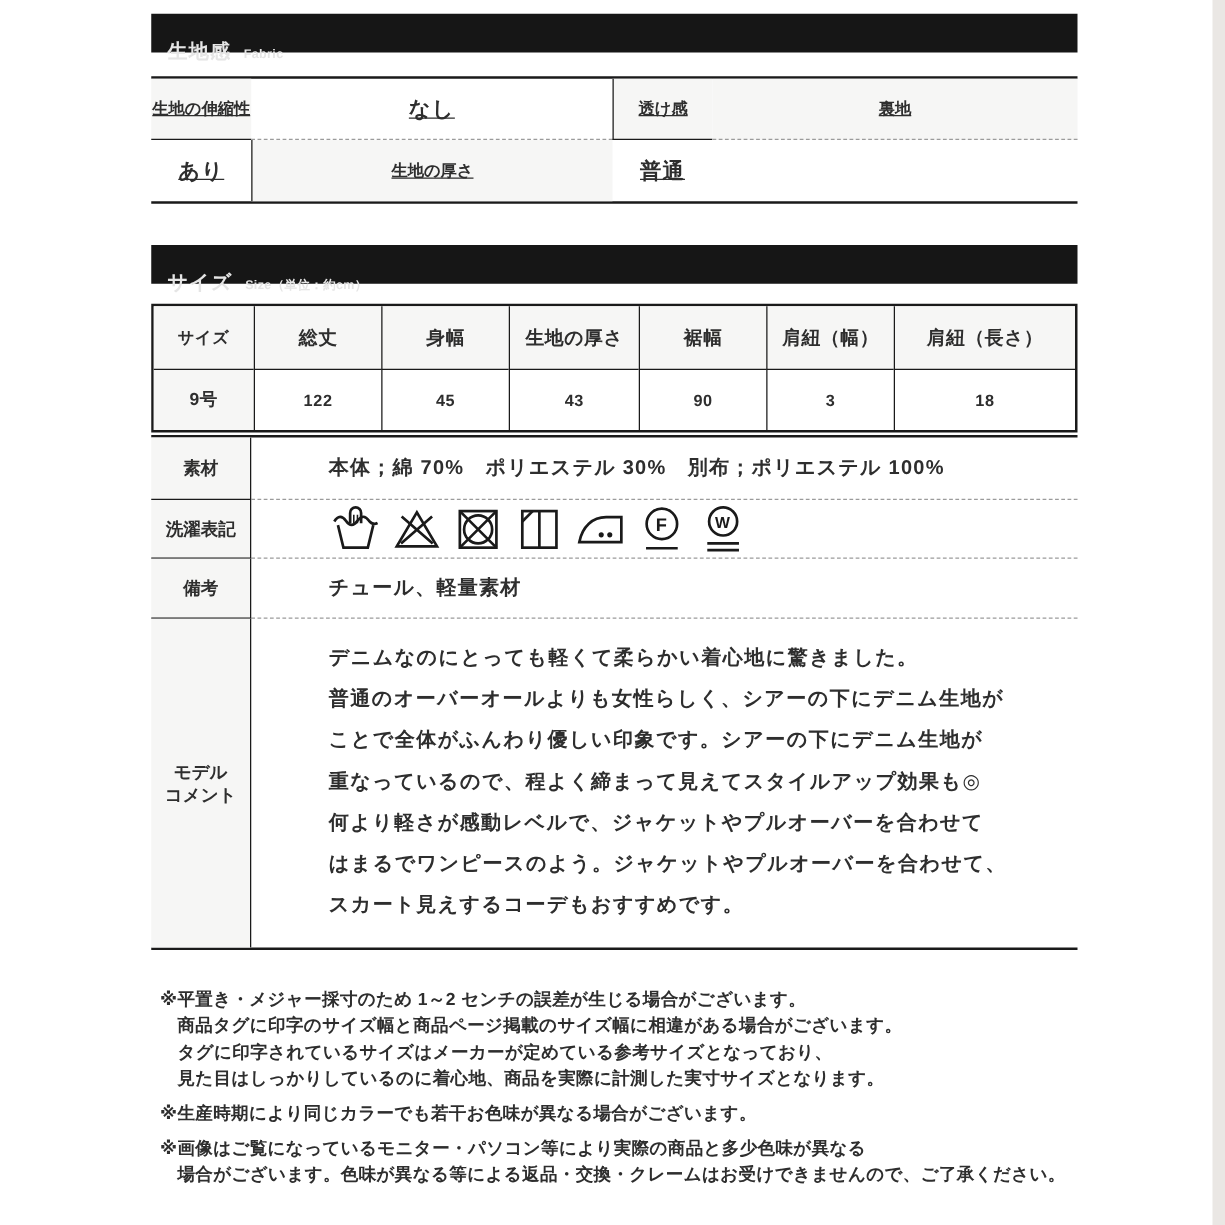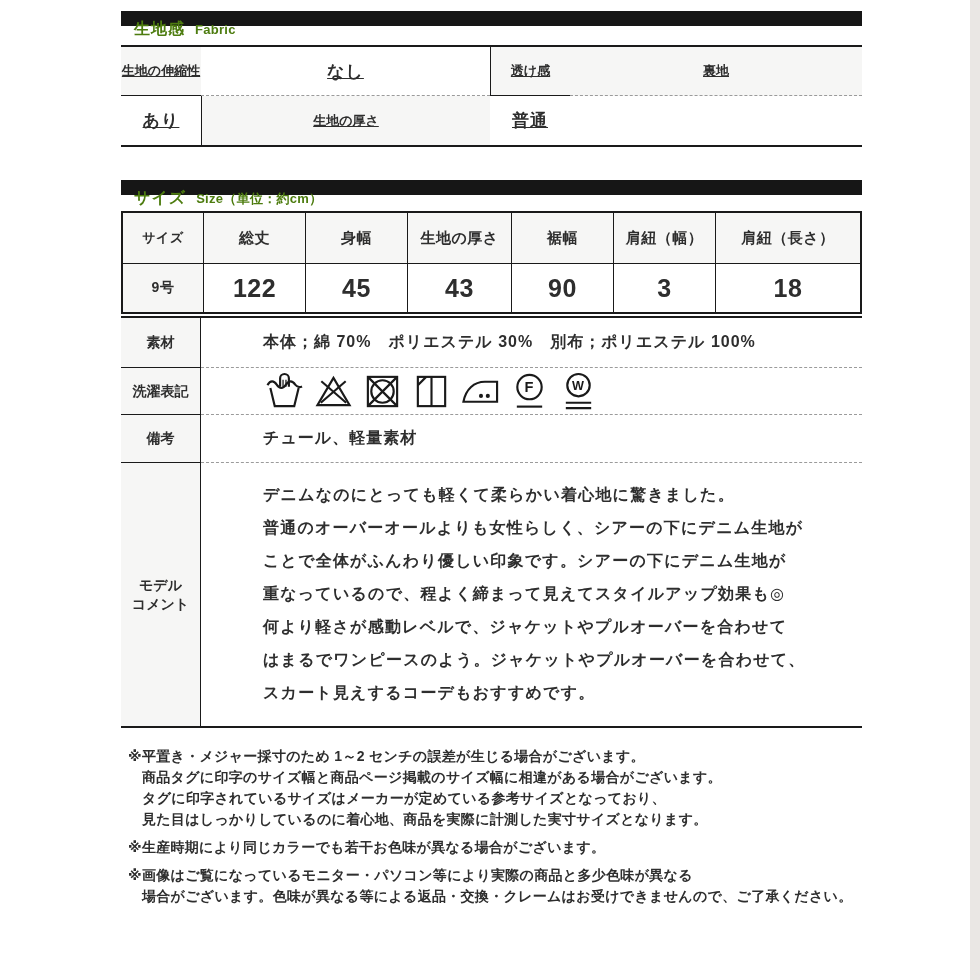--- a/index.html
+++ b/index.html
@@ -7,55 +7,55 @@
     --dash:#9b9b9b; --scroll:#eae7e4;
   }
   *{box-sizing:border-box;}
   html,body{margin:0;padding:0;}
   body{
     width:980px;height:980px;background:#fff;overflow:hidden;position:relative;
     font-family:"Liberation Sans","DejaVu Sans",sans-serif;font-weight:700;color:var(--txt);
   }
   .content{position:absolute;left:121px;top:0;width:741px;}
   
-  .bar{margin-top:11px;height:15px;background:var(--bar);color:#4d7c0f;display:flex;align-items:baseline;padding:8px 0 0 13px;}
+  .bar{margin-top:11px;height:31px;background:var(--bar);color:#e5e5e5;display:flex;align-items:baseline;padding:20px 0 0 13px;}
   .bar .ja{font-size:16px;letter-spacing:1px;}
-  .bar .en{font-size:13px;margin-left:10px;font-weight:700;letter-spacing:.3px;}
+  .bar .en{font-size:10px;margin-left:10px;font-weight:700;letter-spacing:.3px;}
   .bar2{margin-top:33px;}
   
   .fabric{margin-top:19px;border-top:2px solid var(--border);border-bottom:2px solid var(--border);
     display:grid;grid-template-columns:80px 289px 80px 1fr;grid-template-rows:49px 49px;}
   .fabric>div{display:flex;align-items:center;justify-content:center;text-decoration:underline;}
   .f-label{background:var(--labelbg);font-size:13px;line-height:16px;}
   .f-value{font-size:17px;letter-spacing:1px;}
   .f-l2{border-left:1px solid var(--border);}
   .fabric>div:nth-child(-n+4){border-bottom:1px dashed var(--dash);}
   .fabric>div:nth-child(1),.fabric>div:nth-child(3){border-bottom:1px solid var(--border);}
   
   .size{margin-top:16px;border:2px solid var(--border);display:grid;
     grid-template-columns:80px 102px 102px 104px 102px 102px 1fr;grid-template-rows:51px 48px;}
   .s-cell{display:flex;align-items:center;justify-content:center;border-left:1px solid var(--border);}
   .s-cell.c0{border-left:none;}
   .s-head{background:var(--labelbg);font-size:15px;border-bottom:1px solid var(--border);letter-spacing:.5px;}
   .s-head.c0{font-size:13px;}
-  .s-val{font-size:25px;letter-spacing:.5px;}
+  .s-val{font-size:13px;letter-spacing:.5px;}
   .s-val.c0{font-size:14px;background:var(--labelbg);}
   
   .details{margin-top:2px;border-top:2px solid var(--border);border-bottom:2px solid var(--border);
     display:grid;grid-template-columns:80px 1fr;grid-template-rows:50px 47px 48px 263px;}
   .d-label{background:var(--labelbg);border-right:1px solid var(--border);border-bottom:1px solid var(--border);
     display:flex;flex-direction:column;align-items:center;justify-content:center;font-size:14px;line-height:19px;}
   .d-value{border-bottom:1px dashed var(--dash);display:flex;align-items:center;padding-left:62px;font-size:16px;letter-spacing:1px;}
   .details>.last{border-bottom:none;}
   .care-row{gap:10px;padding-left:64px;}
   .care-row svg{display:block;}
   .model-cell{display:block;padding:15px 0 0 62px;}
   .model-line{height:33px;line-height:33px;font-size:16px;letter-spacing:1.2px;white-space:nowrap;}
   
-  .notes{margin:18px 0 0 7px;}
+  .notes{margin:29px 0 0 7px;}
   .note{margin-bottom:7px;}
   .note-line{font-size:14px;line-height:21px;letter-spacing:.3px;white-space:nowrap;}
   .note-line.indent{margin-left:14px;}
   
   .scroll-track{position:absolute;top:0;right:0;width:10px;height:980px;background:var(--scroll);}
 </style>
 </head>
 <body>
 
 <div class="content">

